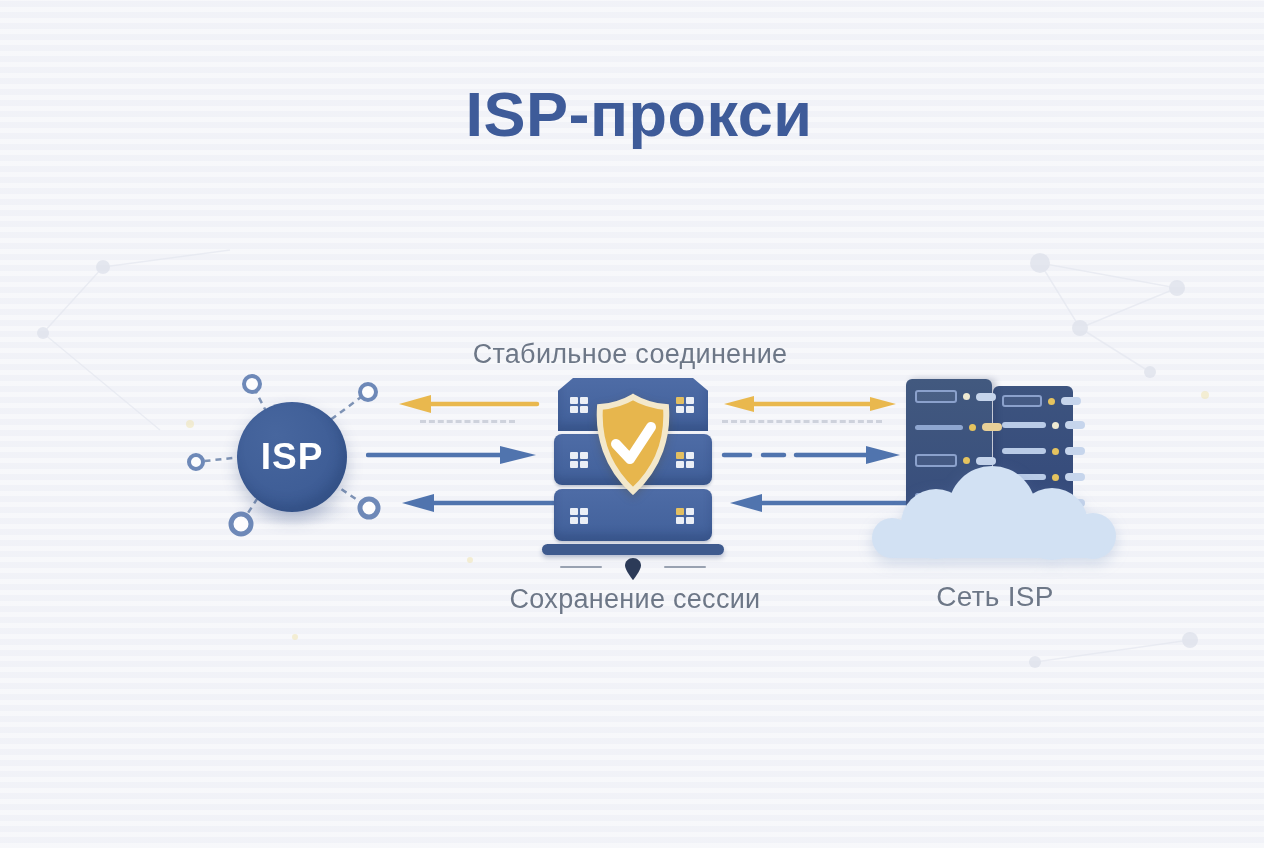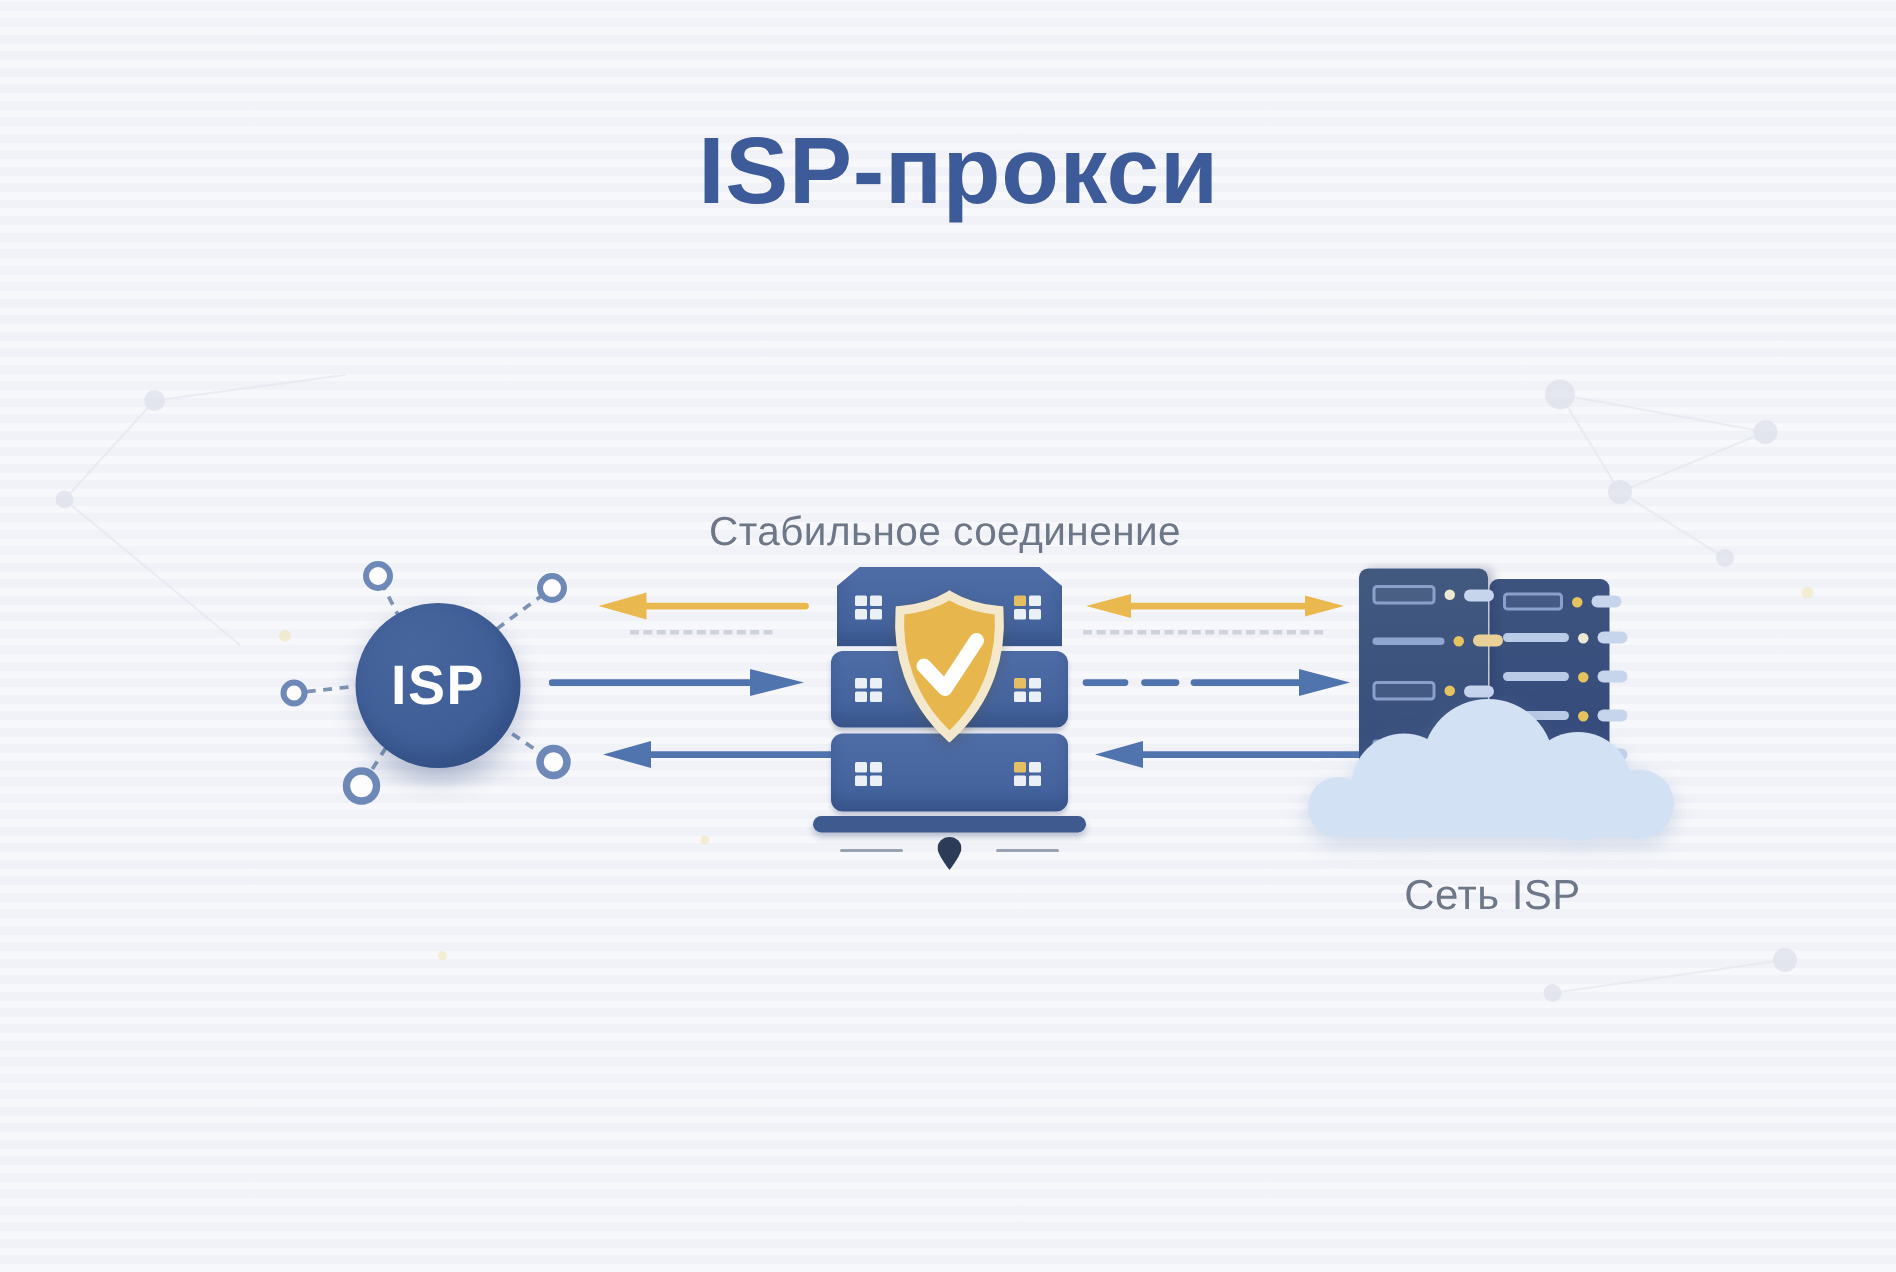--- a/index.html
+++ b/index.html
@@ -229,20 +229,21 @@
     </svg>
 
     <div class="proxy-base"></div>
     <svg class="pin" width="16" height="22" viewBox="0 0 16 22">
       <path d="M8 0 C12.4 0 16 3.3 16 7.4 C16 12 8 22 8 22 C8 22 0 12 0 7.4 C0 3.3 3.6 0 8 0 Z" fill="#2c3b58"></path>
     </svg>
     <div class="pin-dash" style="left:8px;"></div>
     <div class="pin-dash" style="left:112px;"></div>
   </div>
 
+  <div class="diagram-label lbl-session">Сохранение сессии</div>
 
   <div class="rack rack-back">
     <div class="rack-row" style="top:9px;">
       <div class="slot-outline" style="width:40px;height:12px;"></div>
         <div class="led gold"></div>
         <div class="pill"></div>
     </div>
     <div class="rack-row" style="top:35px;">
       <div class="slot-bar" style="width:44px;"></div>
         <div class="led"></div>

